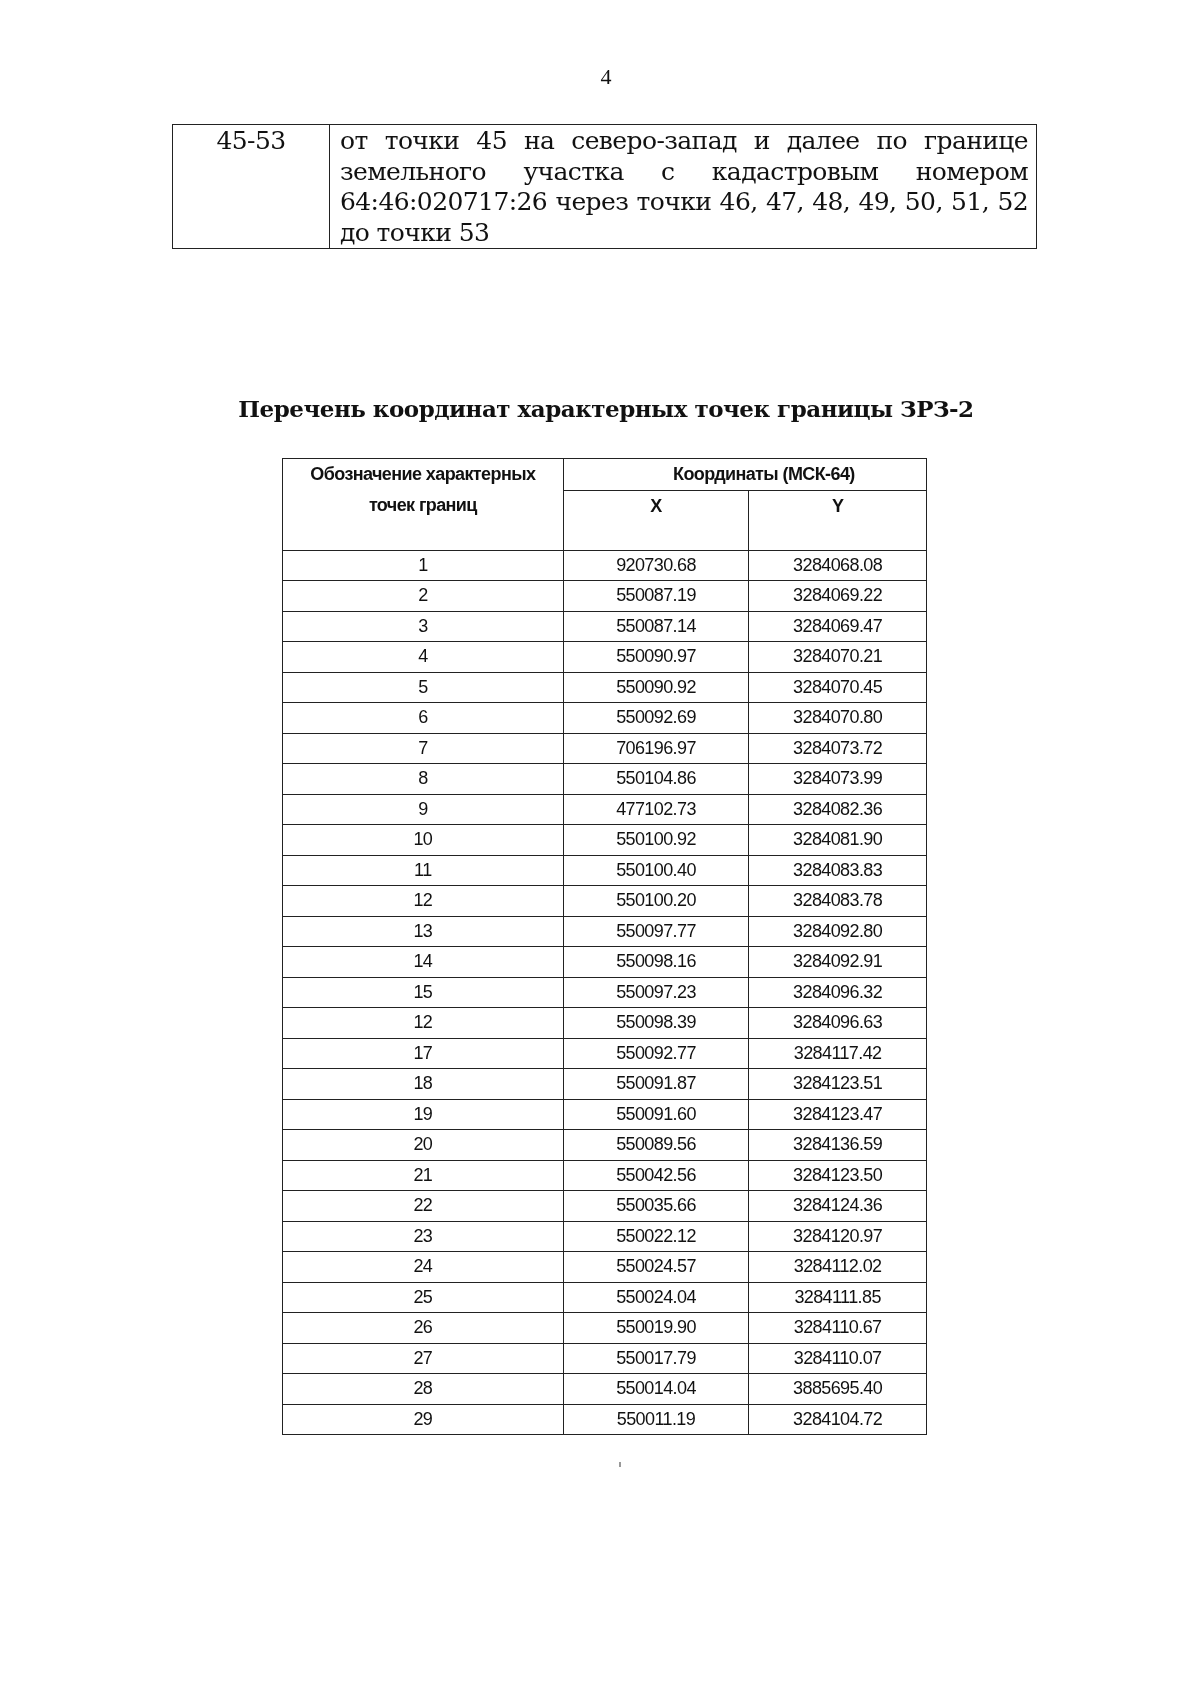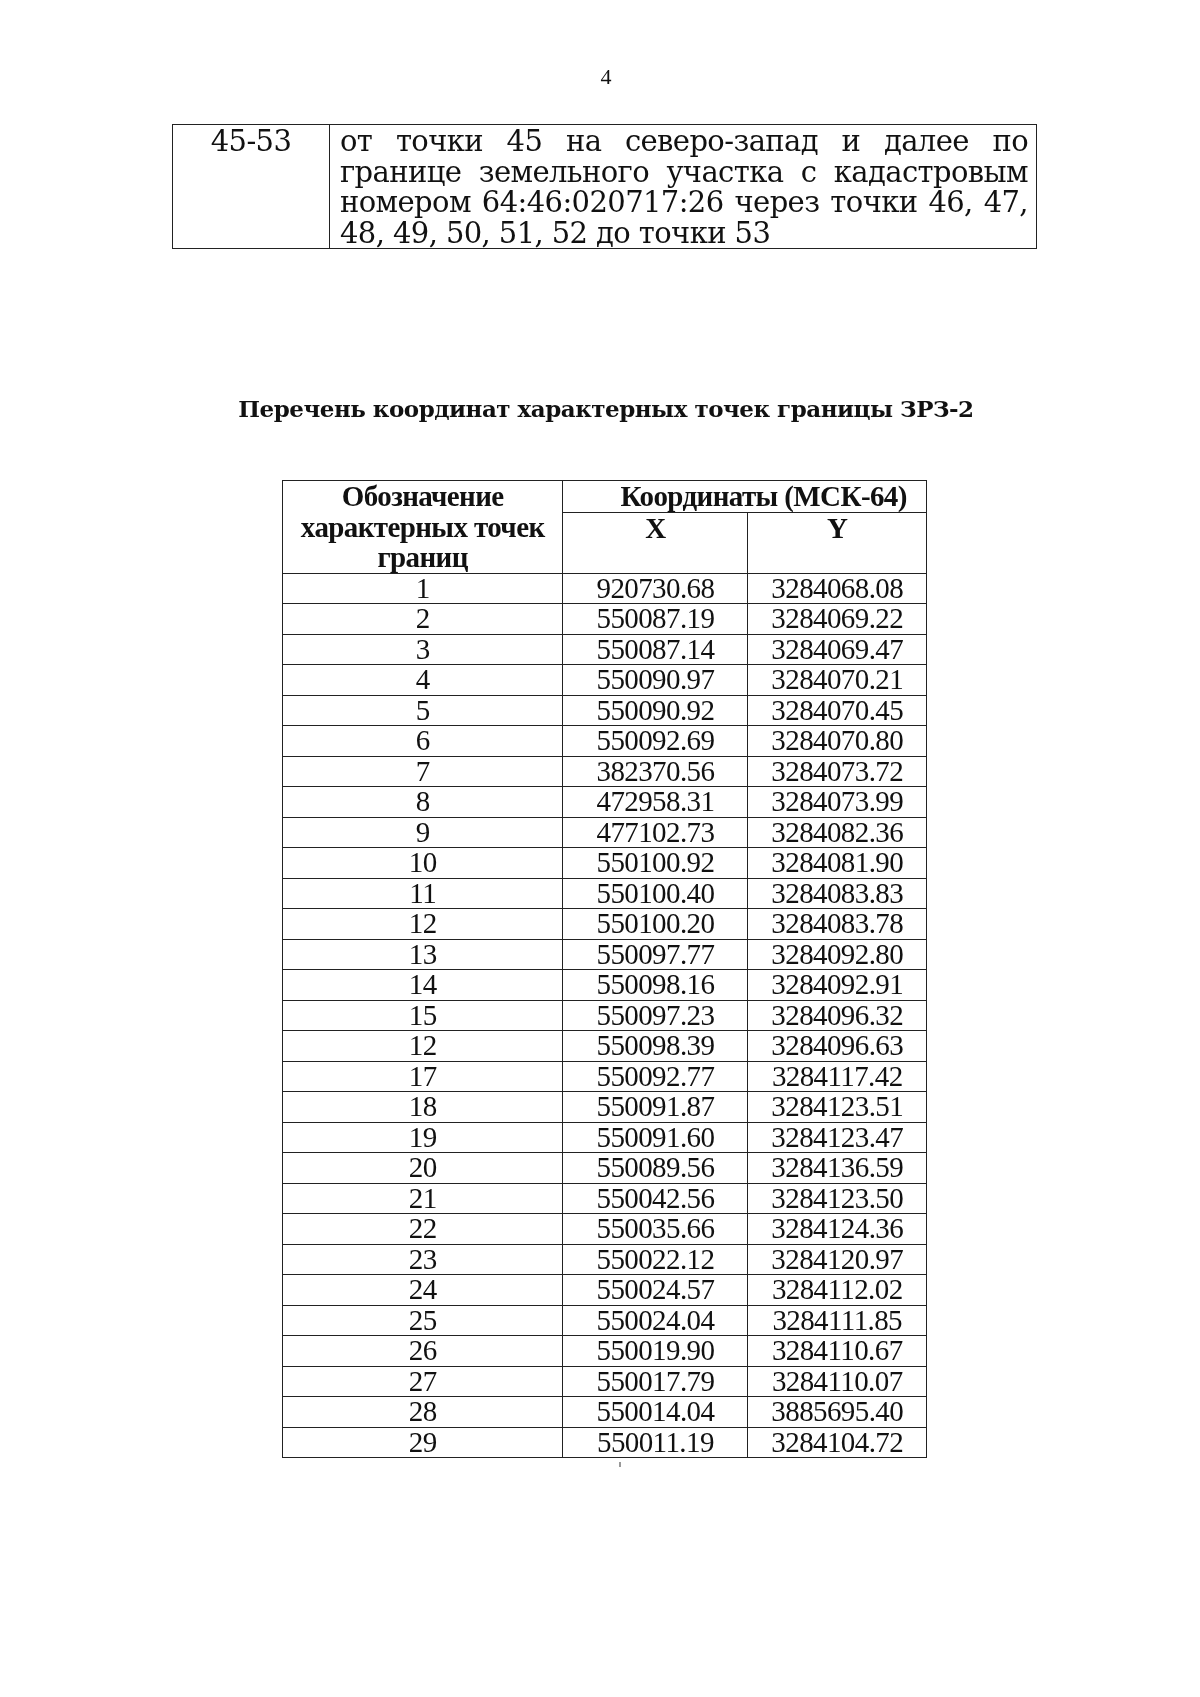--- a/index.html
+++ b/index.html
@@ -24,21 +24,21 @@
       font-size: 22px;
       font-family: "Liberation Serif", serif;
     }
     
     .desc-table {
       position: absolute;
       left: 172px;
       top: 124px;
       width: 865px;
       border-collapse: collapse;
-      font-size: 29px;
+      font-size: 25px;
       line-height: 30.5px;
       font-family: "DejaVu Serif", serif;
       letter-spacing: -0.6px;
     }
     .desc-table td {
       border: 1.5px solid #222;
       vertical-align: top;
       padding: 0;
     }
     .desc-table td.seg {
@@ -61,24 +61,23 @@
       font-family: "DejaVu Serif", serif;
       letter-spacing: -0.5px;
     }
     
     .coord-table {
       position: absolute;
       left: 282px;
       top: 458px;
       width: 645px;
       border-collapse: collapse;
-      font-family: Liberation Serif, serif;
-      font-size: 29px;
+      font-family: Liberation Sans, sans-serif;
+      font-size: 18px;
       letter-spacing: -0.6px;
-      margin-top: 22px;
     }
     .coord-table th, .coord-table td {
       border: 1.5px solid #222;
       padding: 0;
       text-align: center;
       vertical-align: top;
     }
     .coord-table th {
       font-weight: bold;
       line-height: 30.5px;
@@ -152,26 +151,26 @@
         <td>550090.92</td>
         <td>3284070.45</td>
       </tr>
       <tr>
         <td>6</td>
         <td>550092.69</td>
         <td>3284070.80</td>
       </tr>
       <tr>
         <td>7</td>
-        <td>382370.56</td>
+        <td>706196.97</td>
         <td>3284073.72</td>
       </tr>
       <tr>
         <td>8</td>
-        <td>472958.31</td>
+        <td>550104.86</td>
         <td>3284073.99</td>
       </tr>
       <tr>
         <td>9</td>
         <td>477102.73</td>
         <td>3284082.36</td>
       </tr>
       <tr>
         <td>10</td>
         <td>550100.92</td>

